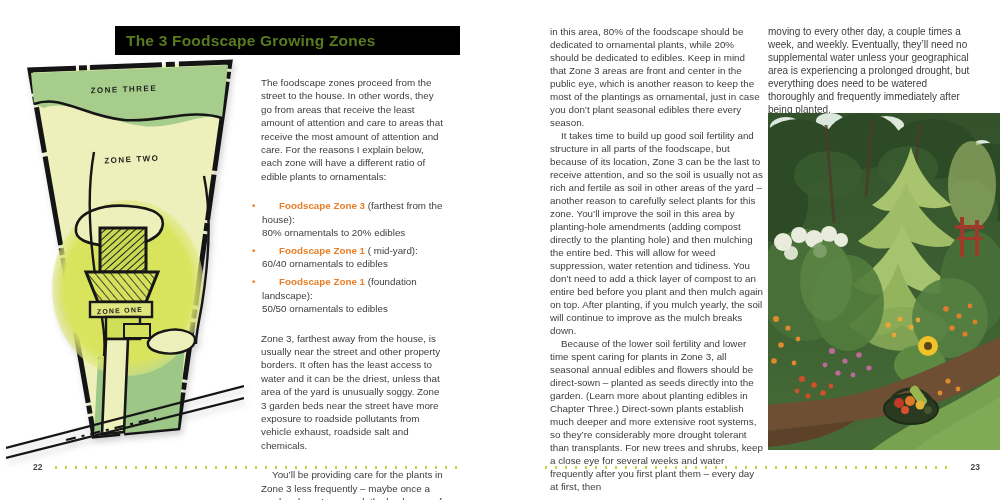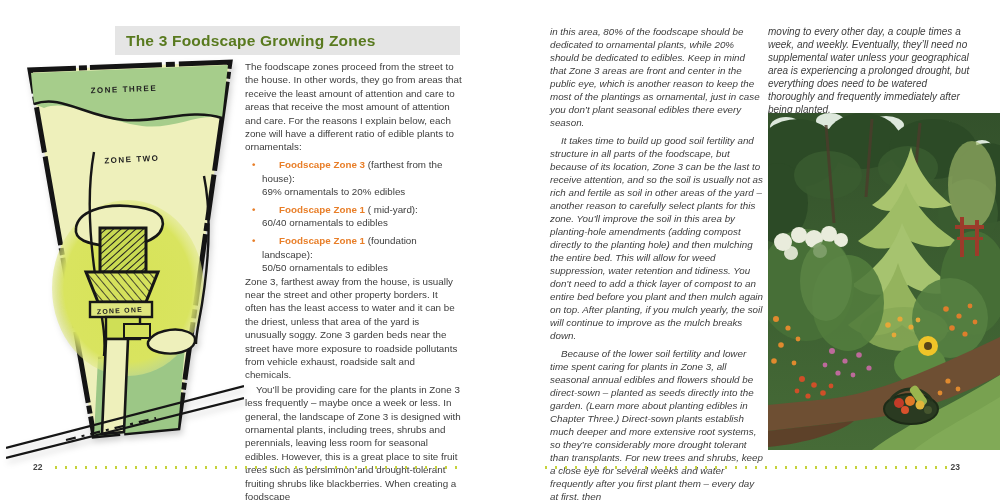--- a/index.html
+++ b/index.html
@@ -1,44 +1,44 @@
 <!DOCTYPE html>
 <html><head>
 <meta charset="utf-8">
 <style>
   html,body{margin:0;padding:0;background:#ffffff;}
   body{width:1000px;height:500px;font-family:"Liberation Sans",sans-serif;color:#3d3d3d;}
   .spread{position:relative;width:1000px;height:500px;overflow:hidden;background:#fff;}
 
   
-  .title-bar{position:absolute;left:115px;top:26px;width:345px;height:29px;background:#e5e5e5;display:flex;align-items:center;}
+  .title-bar{position:absolute;left:115px;top:26px;width:345px;height:29px;background:#000000;display:flex;align-items:center;}
   .title-bar span{color:#597a1f;font-weight:bold;font-size:15.5px;padding-left:11px;letter-spacing:.2px;}
 
   .illustration{position:absolute;left:6px;top:56px;width:238px;height:408px;filter:drop-shadow(2px 4px 3px rgba(0,0,0,.18));}
 
   .left-col{position:absolute;left:245px;top:60px;width:217px;font-size:9.8px;line-height:13.4px;}
-  .left-col p{margin:0;}
+  .left-col p{margin:16px;}
   .zone-list{margin:3px 0 0 0;}
   .zone-item{position:relative;padding-left:17px;margin-top:4.5px;}
   .zone-item .bullet{position:absolute;left:7px;top:0;color:#e87e28;font-weight:bold;}
   .zone-label{color:#e87e28;font-weight:bold;padding-left:17px;}
   .zone3-bar{background:#e9edb9;text-align:center;font-weight:bold;color:#3a3a3a;font-size:11.5px;letter-spacing:.5px;padding:3px 0 2px;margin:9px 0 5px;}
   .indent{text-indent:11px;}
 
   
   .rcol1{position:absolute;left:550px;top:25px;width:213px;font-size:9.8px;line-height:13px;}
-  .rcol1 p,.rcol2 p{margin:0;font-style:italic;}
-  .rcol1 .para-gap{margin-top:5px;}
+  .rcol1 p,.rcol2 p{margin:0;}
+  .rcol1 .para-gap{}
   .rcol2{position:absolute;left:768px;top:25px;width:207px;font-size:10px;line-height:13px;}
   .photo{position:absolute;left:768px;top:113px;width:232px;height:337px;overflow:hidden;}
 
   
   .pageno{position:absolute;bottom:28px;font-size:8.5px;font-weight:bold;color:#444;}
   .pageno.left{left:33px;margin-top:19px;}
-  .pageno.right{right:40px;}
+  .pageno.right{right:20px;}
   .dots{position:absolute;bottom:31px;height:3px;background:repeating-linear-gradient(90deg,#c6d33c 0,#c6d33c 2.4px,transparent 2.4px,transparent 10px);}
   .dots.left{left:55px;width:402px;}
   .dots.right{left:545px;width:402px;}
 </style>
 </head>
 <body>
 
 <div class="spread">
 
   <div>
@@ -103,21 +103,21 @@
         <text x="114" y="257" text-anchor="middle" font-size="7" font-weight="bold" letter-spacing="1.2" fill="#222" transform="rotate(-3 114 257)" font-family="Liberation Sans, sans-serif">ZONE ONE</text>
       </svg>
     </div>
 
     <div class="left-col">
       <p>The foodscape zones proceed from the street to the house. In other words, they go from areas that receive the least amount of attention and care to areas that receive the most amount of attention and care. For the reasons I explain below, each zone will have a different ratio of edible plants to ornamentals:</p>
 
       <div class="zone-list">
         <div class="zone-item">
           <span class="bullet">•</span><span class="zone-label">Foodscape Zone 3</span><span> (farthest from the house):</span><br>
-          <span>69% ornamentals to 20% edibles</span>
+          <span>80% ornamentals to 20% edibles</span>
         </div>
         <div class="zone-item">
           <span class="bullet">•</span><span class="zone-label">Foodscape Zone 1</span><span> ( mid-yard):</span><br>
           <span>60/40 ornamentals to edibles</span>
         </div>
         <div class="zone-item">
           <span class="bullet">•</span><span class="zone-label">Foodscape Zone 1</span><span> (foundation landscape):</span><br>
           <span>50/50 ornamentals to edibles</span>
         </div>
       </div>

